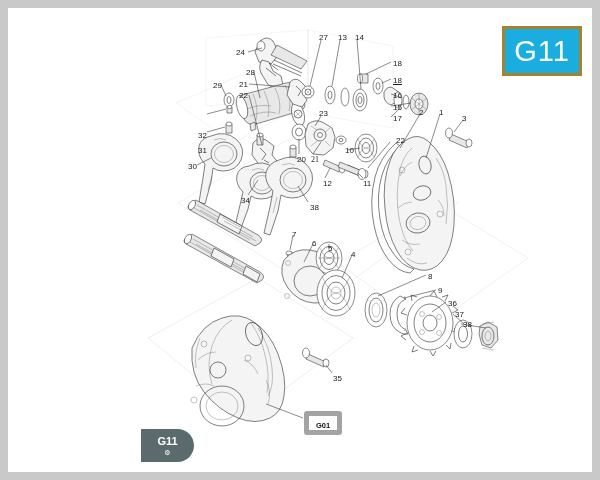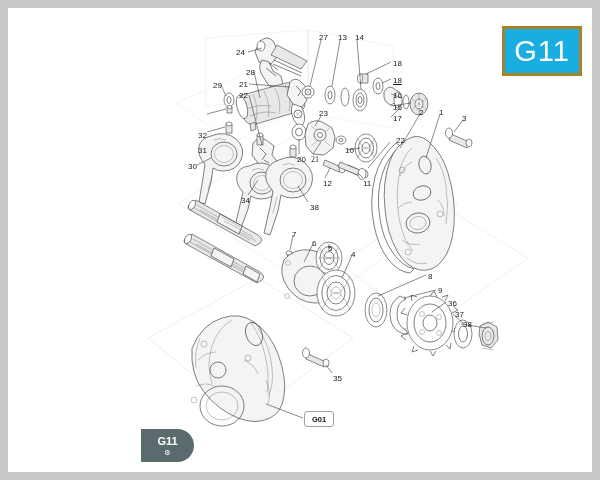--- a/index.html
+++ b/index.html
@@ -21,22 +21,22 @@
   
   #pill{position:absolute;left:133px;top:421px;width:53px;height:33px;
         background:#5b6a6c;border-radius:0 17px 17px 0;
         display:flex;flex-direction:column;align-items:center;
         justify-content:center;line-height:1;}
   #pill .t{color:#ffffff;font-size:11px;font-weight:bold;}
   #pill .g{color:#ffffff;font-size:7px;margin-top:2px;}
 
   
   #g01{position:absolute;left:296px;top:403px;width:28px;height:14px;
-       border:1px solid #a3a3a3;border-radius:3px;background:#fff;
-       display:flex;align-items:center;justify-content:center;}
+       border:5px solid #a3a3a3;border-radius:3px;background:#fff;
+       display:flex;align-items:flex-end;justify-content:center;}
   #g01 span{font-size:7.5px;color:#111;font-weight:bold;}
 
   
   .num{position:absolute;font-size:8px;color:#1a1a1a;
        font-family:"Liberation Sans",sans-serif;
        white-space:nowrap;line-height:1;}
 
   svg{position:absolute;left:0;top:0;}
   .ln{stroke:#2b2b2b;stroke-width:.55;fill:none;}
   .tl{stroke:#9a9a9a;stroke-width:.5;fill:none;}

